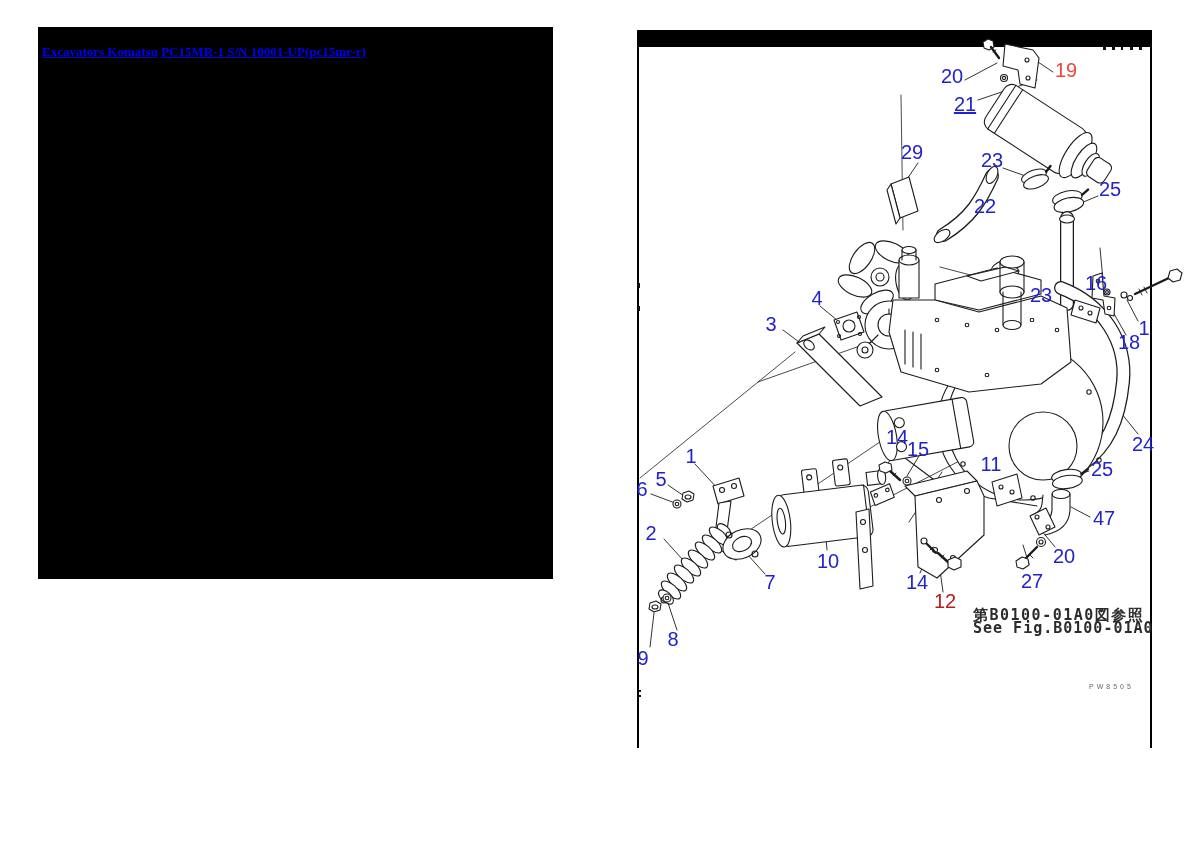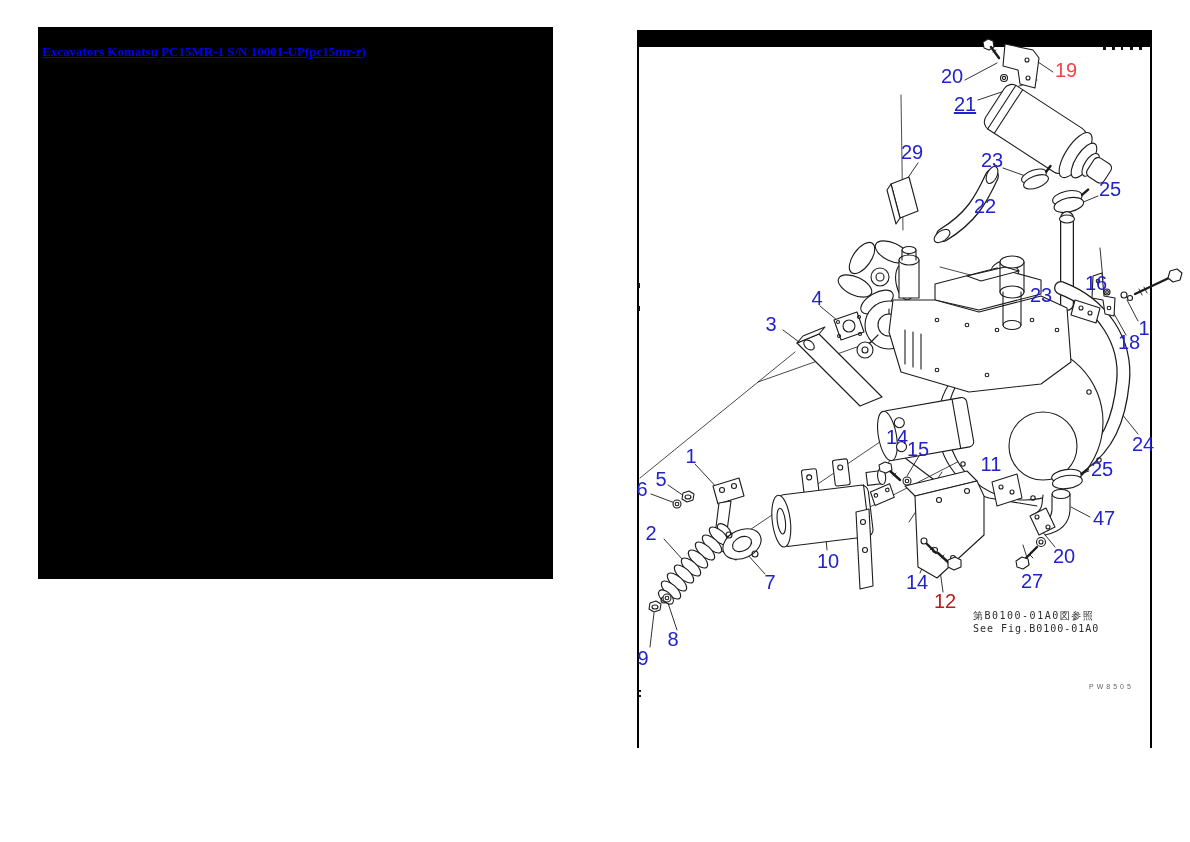--- a/index.html
+++ b/index.html
@@ -41,22 +41,23 @@
   .callout{
     position:absolute;transform:translate(-50%,-50%);
     font-size:20px;line-height:20px;font-family:"Liberation Sans",sans-serif;
   }
   .watermark{
     position:absolute;left:250px;top:318px;white-space:nowrap;
     font-size:27px;font-weight:600;color:#363636;letter-spacing:0.5px;
   }
   .ref-note{
     position:absolute;left:336px;top:579px;white-space:nowrap;
-    font-family:"DejaVu Sans Mono",monospace;font-size:10px;line-height:13px;
+    font-family:"DejaVu Sans Mono",monospace;font-size:15px;line-height:13px;
     color:#2b2b2b;
+    font-weight:bold;
   }
   .ref-note .l1{letter-spacing:1.5px;}
   .ref-note .l2{letter-spacing:1px;}
   .page-code{
     position:absolute;left:452px;top:653px;font-size:7px;color:#666;
     letter-spacing:3px;white-space:nowrap;
   }
 </style>
 </head>
 <body>

